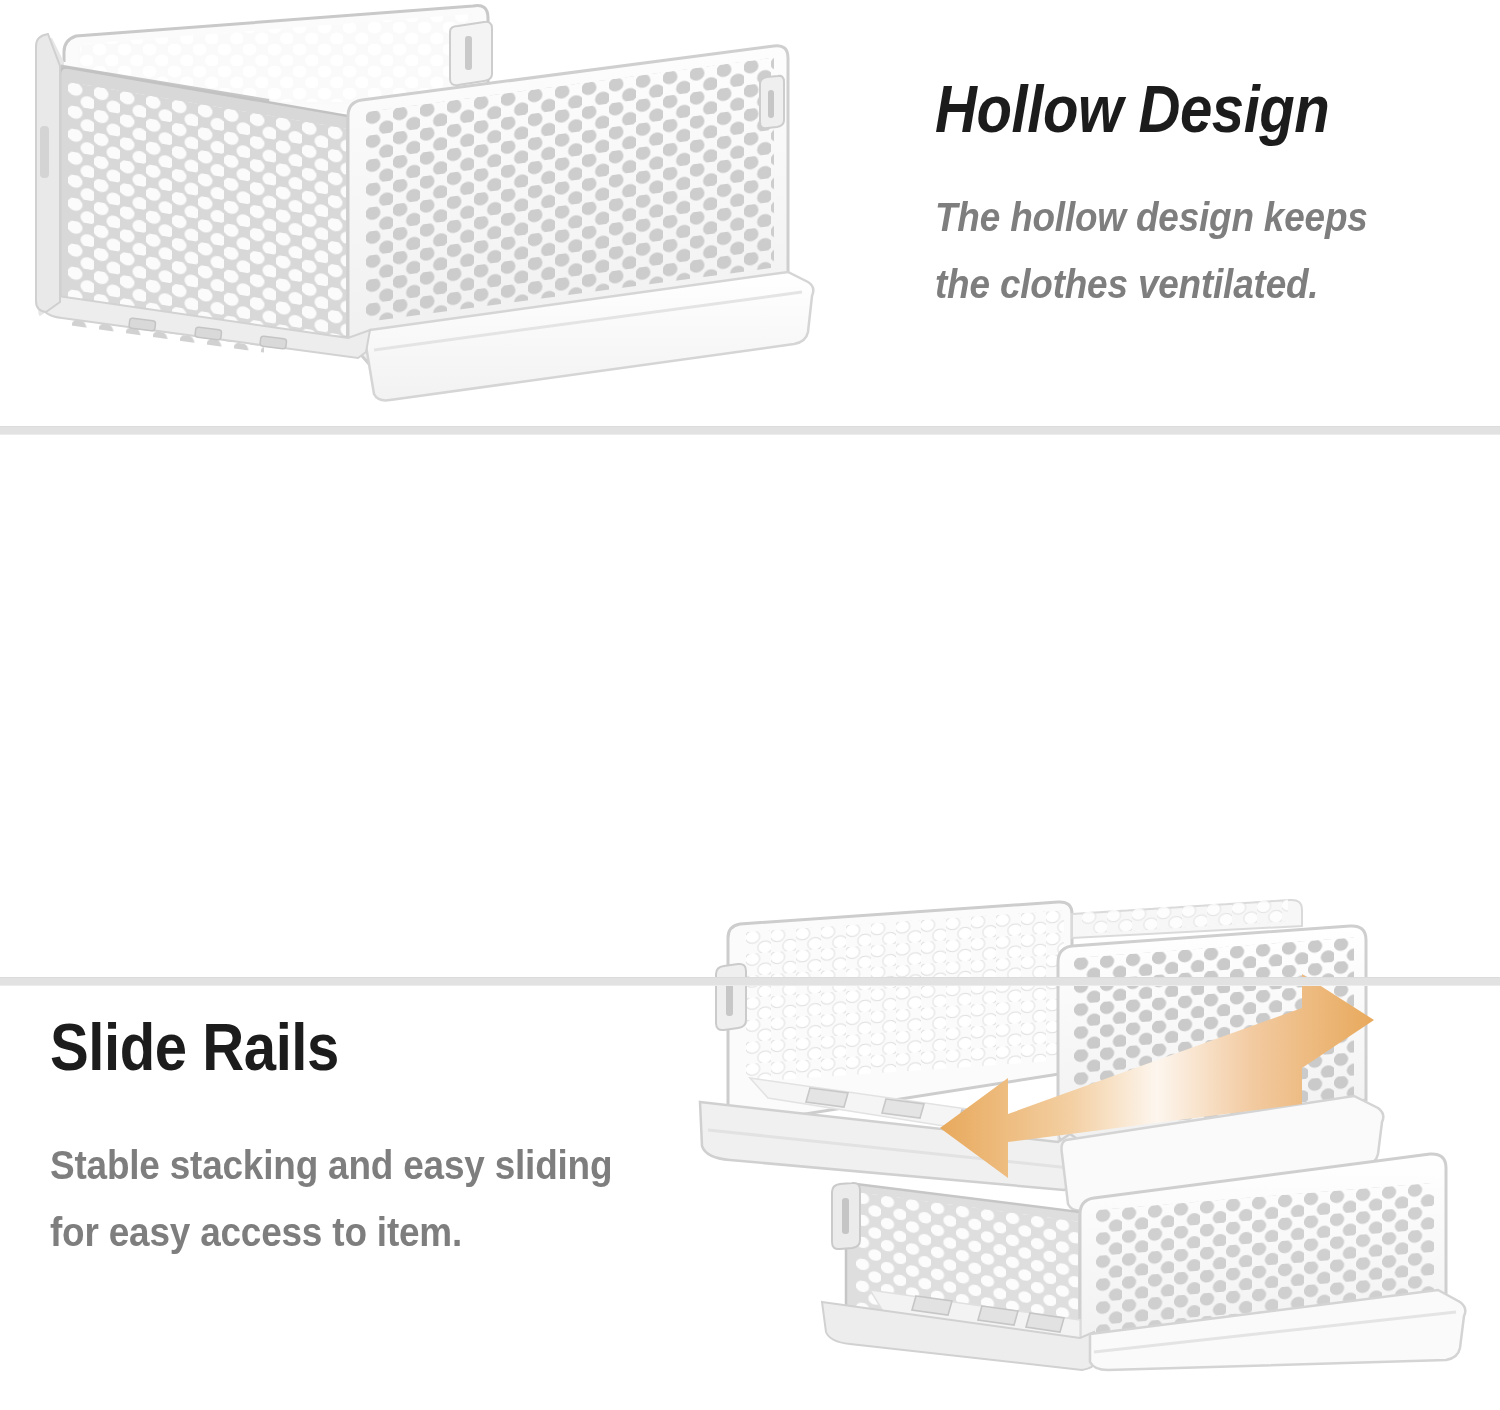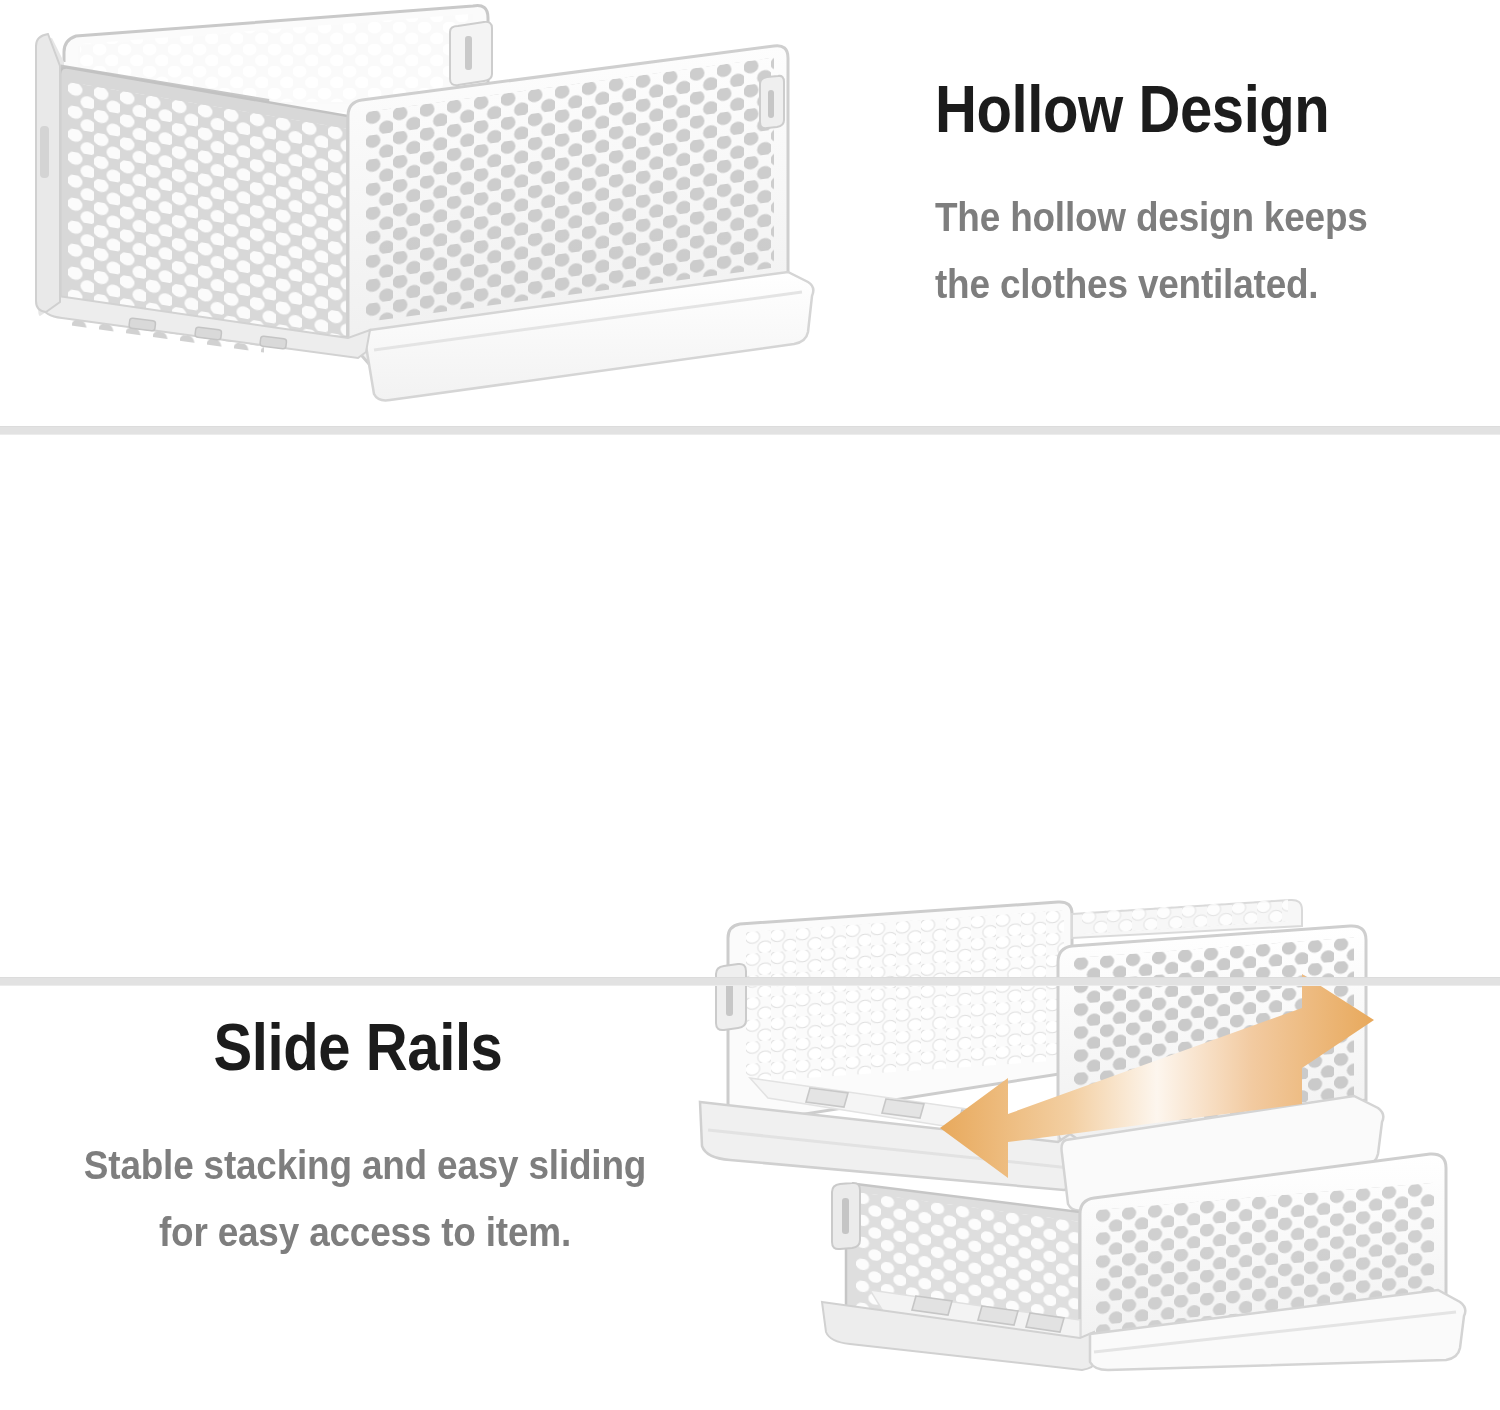--- a/index.html
+++ b/index.html
@@ -6,21 +6,21 @@
   html,body { background:#ffffff; }
   body {
     width:1500px; height:1410px;
     font-family:"Liberation Sans", sans-serif;
     position:relative; overflow:hidden;
   }
   .page { position:relative; width:1500px; height:1410px; background:#fff; }
 
   
   .section { position:absolute; left:0; width:1500px; }
-  #sec-hollow   { top:0;    height:428px; }
+  #sec-hollow   { top:0;    height:428px;font-style:italic; }
   #sec-slide    { top:432px; height:548px; }
   #sec-snap     { top:984px; height:426px; }
 
   .divider {
     position:absolute; left:0; width:1500px; height:9px;
     background:#e2e2e2; border-top:1px solid #dcdcdc; border-bottom:1px solid #ececec;
   }
   #div-1 { top:426px; }
   #div-2 { top:977px; }
 
@@ -37,21 +37,21 @@
   .subline {
     font-family:"Liberation Sans", sans-serif;
     font-weight:bold; color:#7e7e7e;
     font-size:41px; line-height:67px;
     letter-spacing:-0.2px;
     transform:scaleX(0.90); transform-origin:left center;
   }
   .subline span { display:block; white-space:nowrap; }
 
   #tb-hollow { left:935px; top:72px;  width:560px; }
-  #tb-slide  { left:50px;  top:578px; width:700px;text-align:center; }
+  #tb-slide  { left:50px;  top:578px; width:700px; }
 
   #tb-hollow .subline { margin-top:38px; }
   #tb-slide  .subline { margin-top:48px; }
 
   
   .product { position:absolute; }
   #prod-hollow { left:18px;  top:0px;    width:820px; height:410px; }
   #prod-slide  { left:690px; top:460px;  width:800px; height:480px; }
   .product svg { display:block; width:100%; height:100%; }
 </style>

